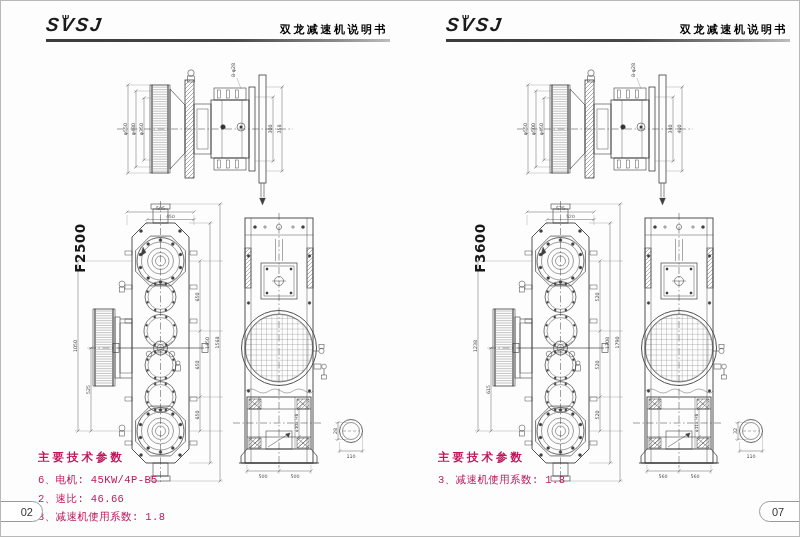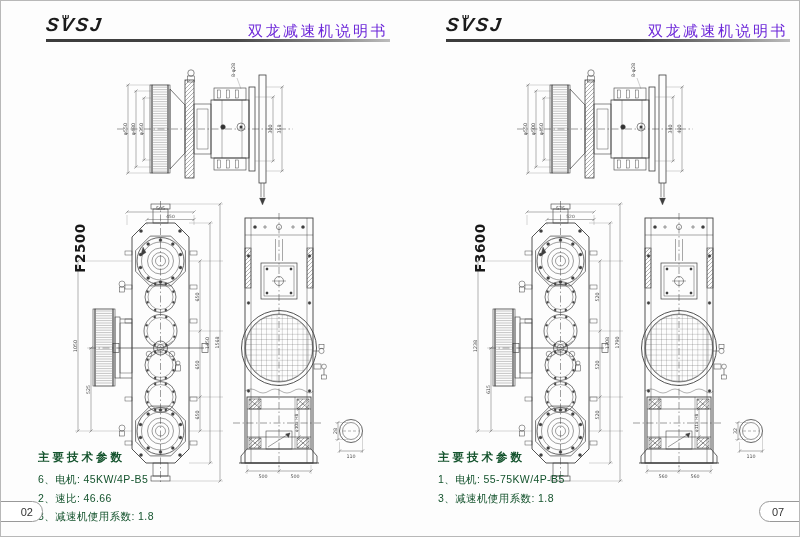--- a/index.html
+++ b/index.html
@@ -15,29 +15,29 @@
     position:absolute;left:45px;top:13px;height:24px;
     font-size:19px;font-weight:bold;font-style:italic;letter-spacing:2px;
     color:#1c1c1c;transform:skewX(-8deg);
   }
   .trident{
     position:absolute;left:61px;top:12px;font-size:9px;font-weight:bold;
     color:#1c1c1c;font-style:normal;
   }
   .header-title{
     position:absolute;right:13px;top:21px;
-    font-size:15px;font-weight:normal;letter-spacing:2.5px;color:#6d28d9;
+    font-size:11px;font-weight:bold;letter-spacing:2.5px;color:#000000;
   }
   .header-rule{
     position:absolute;left:45px;right:11px;top:38px;height:3px;
     background:linear-gradient(to right,#3c3c3c 0%,#474747 55%,#8d8d8d 85%,#bdbdbd 100%);
   }
   .drawing{position:absolute;left:0;top:0;width:400px;height:537px;}
   .drawing text{font-family:"DejaVu Sans",sans-serif;}
-  .params{position:absolute;left:37px;top:449px;color:#14532d;}
+  .params{position:absolute;left:37px;top:449px;color:#be185d;font-family:Liberation Mono, monospace;}
   .params-title{font-size:11.5px;font-weight:bold;letter-spacing:3px;margin-bottom:8px;}
   .param-line{font-size:10.5px;letter-spacing:.4px;margin-bottom:4.5px;}
   .page-tab{
     position:absolute;top:500px;width:49px;height:21px;line-height:21px;
     background:#fff;border:1px solid #999;box-sizing:border-box;
     font-size:11px;color:#333;
   }
   .tab-left{left:-7px;border-radius:0 11px 11px 0;text-align:right;padding-right:9px;}
   .tab-right{right:-7px;border-radius:11px 0 0 11px;text-align:left;padding-left:12px;}
 </style>
@@ -850,21 +850,20 @@
         <text x="334.6" y="430" font-size="4.8" fill="#4a4a4a" text-anchor="middle" dominant-baseline="middle" transform="rotate(-90 334.6 430)">32</text>
         <line x1="338.5" y1="441" x2="338.5" y2="452" stroke="#777" stroke-width="0.3"></line>
         <line x1="361.5" y1="432" x2="361.5" y2="452" stroke="#777" stroke-width="0.3"></line>
         <line x1="338.5" y1="450" x2="361.5" y2="450" stroke="#555" stroke-width="0.45"></line>
         <line x1="336.9" y1="451.6" x2="340.1" y2="448.4" stroke="#555" stroke-width="0.5"></line>
         <line x1="359.9" y1="451.6" x2="363.1" y2="448.4" stroke="#555" stroke-width="0.5"></line>
         <text x="350" y="455.5" font-size="4.8" fill="#4a4a4a" text-anchor="middle" dominant-baseline="middle">110</text>
       </svg>
     <div class="params">
       <div class="params-title">主要技术参数</div>
-      <div class="param-line">1、电机: 55-75KW/4P-B5</div>
       <div class="param-line">3、减速机使用系数: 1.8</div>
     </div>
     <div class="page-tab tab-right">
       <span>07</span>
     </div>
   </section>
 
 </div>
 
 </body></html>

